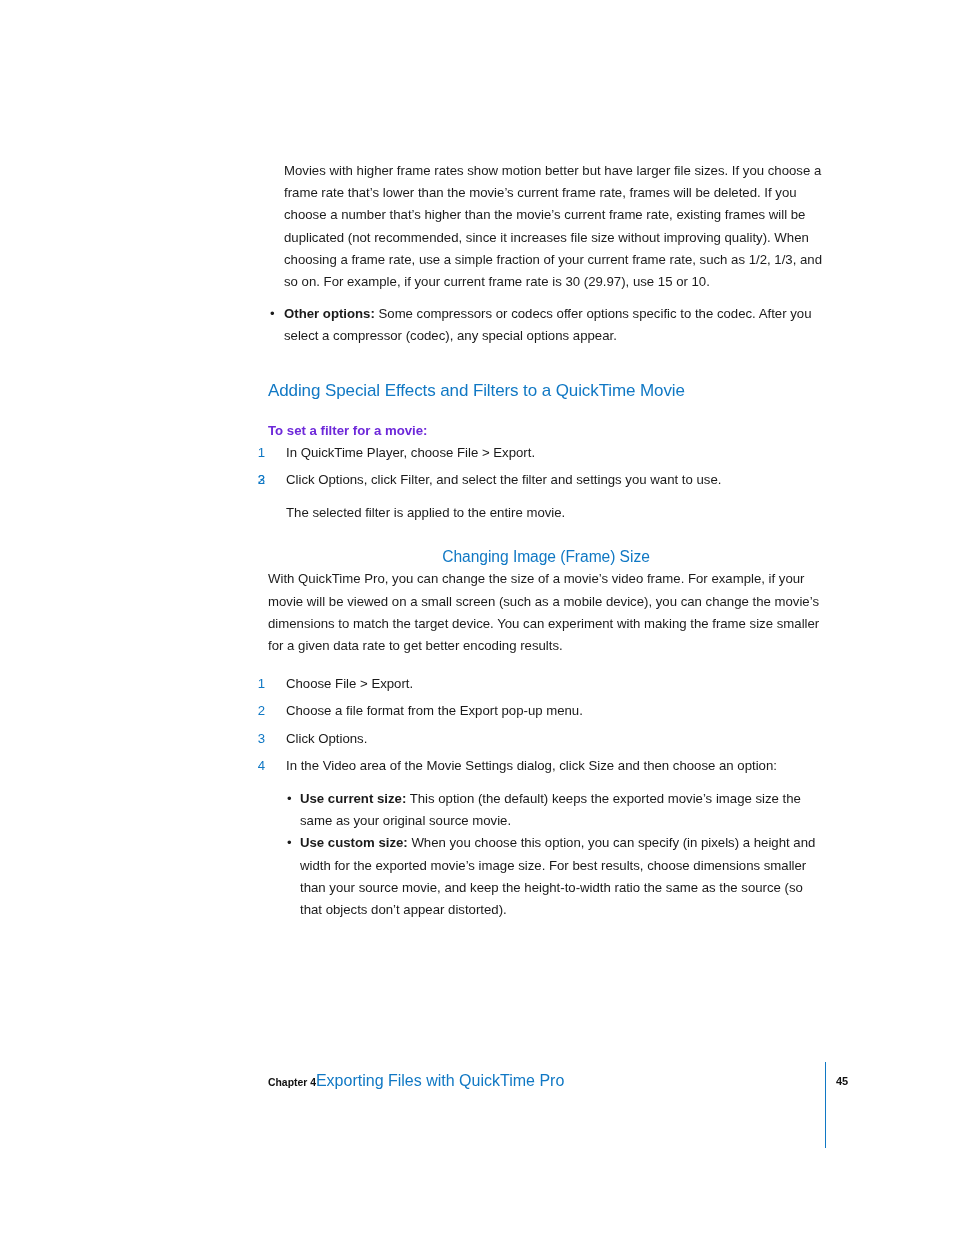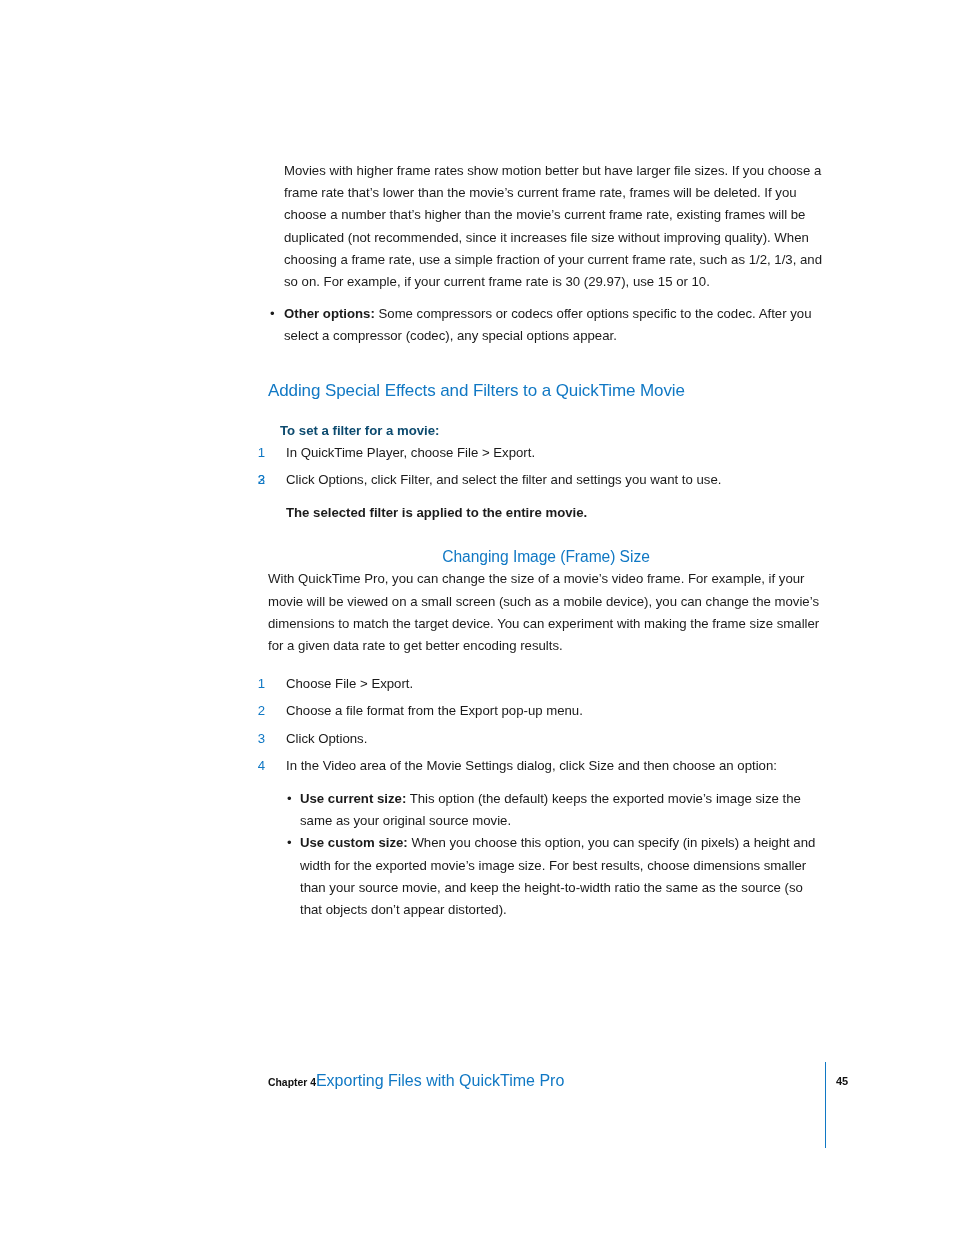--- a/index.html
+++ b/index.html
@@ -98,22 +98,21 @@
     padding-left: 0px;
     font-size: 13.2px;
     line-height: 22.2px;
   }
 
   .proc-heading {
     font-weight: bold;
     font-size: 13.2px;
     line-height: 22.2px;
     padding-left: 0px;
-    color: #0c4a6e;
-    margin-left: 12px;
+    color: #6d28d9;
   }
 
   
   .num-list {
     margin: 0;
     padding: 0;
     list-style: none;
   }
   .num-item {
     position: relative;
@@ -130,21 +129,20 @@
     text-align: right;
     color: #1078c4;
     font-size: 13.2px;
     line-height: 22.2px;
   }
 
   .note-para {
     padding-left: 18px;
     font-size: 13.2px;
     line-height: 22.2px;
-    font-weight: bold;
   }
 
   
   .sub-bullet-list {
     margin: 0;
     padding: 0;
     list-style: none;
     padding-left: 18px;
   }
   .sub-bullet-item {

